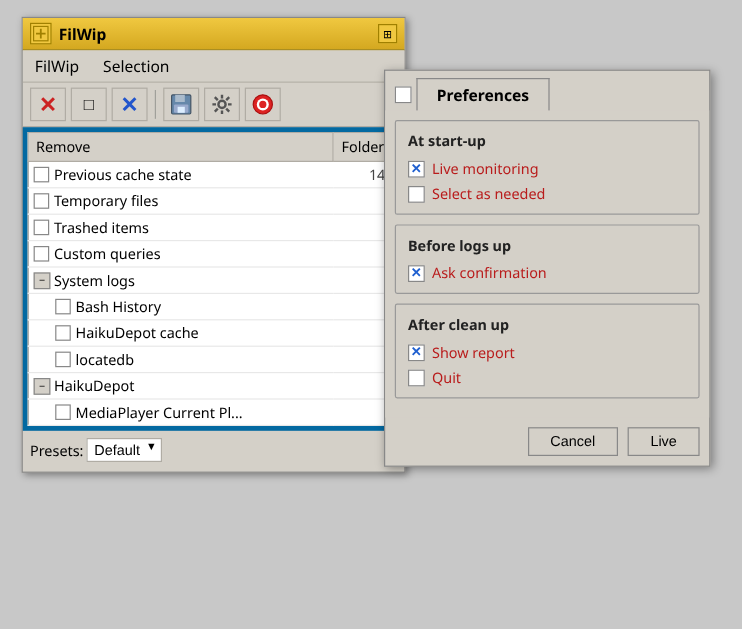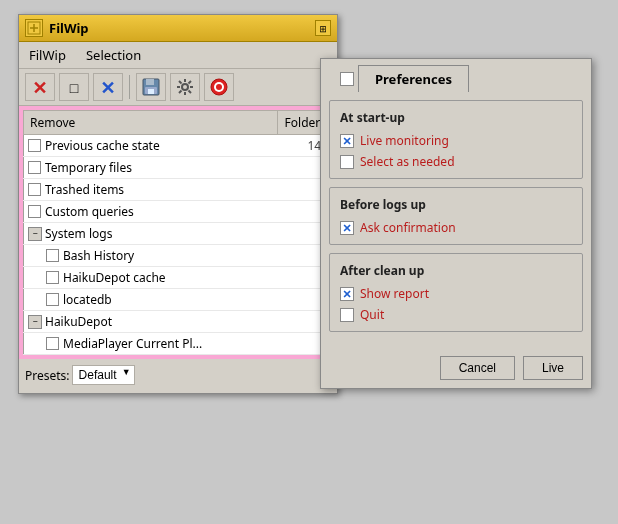--- a/index.html
+++ b/index.html
@@ -94,21 +94,21 @@
 
     .toolbar-separator {
       width: 1px;
       height: 24px;
       background: #a0a09a;
       margin: 0 2px;
     }
 
     .content-area {
       padding: 4px;
-      background: #f9a8d4;
+      background: #0369a1;
     }
 
     .tree-table {
       width: 100%;
       border-collapse: collapse;
       background: white;
       border: 1px solid #a0a09a;
       font-size: 12px;
     }
 
@@ -211,21 +211,21 @@
       left: 320px;
       width: 272px;
       background: #d4d0c8;
       border: 1px solid #888;
       box-shadow: 2px 2px 8px rgba(0,0,0,0.4);
     }
 
     .pref-tab-bar {
       display: flex;
       align-items: center;
-      padding: 6px 19px 0;
+      padding: 6px 8px 0;
       gap: 0;
     }
 
     .pref-tab-checkbox {
       width: 14px;
       height: 14px;
       border: 1px solid #888;
       background: white;
       margin-right: 4px;
       display: inline-flex; align-items: center; justify-content: center;

